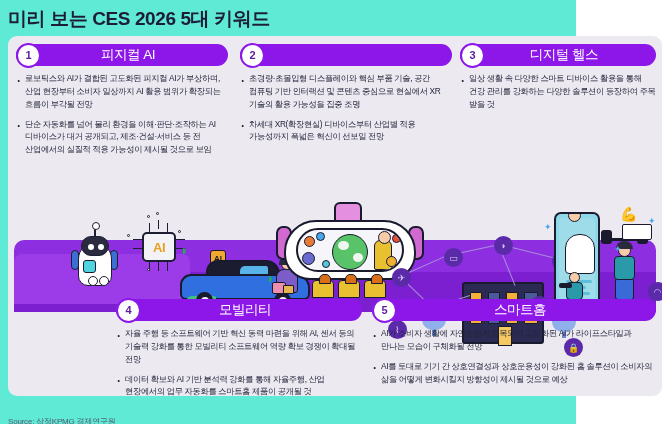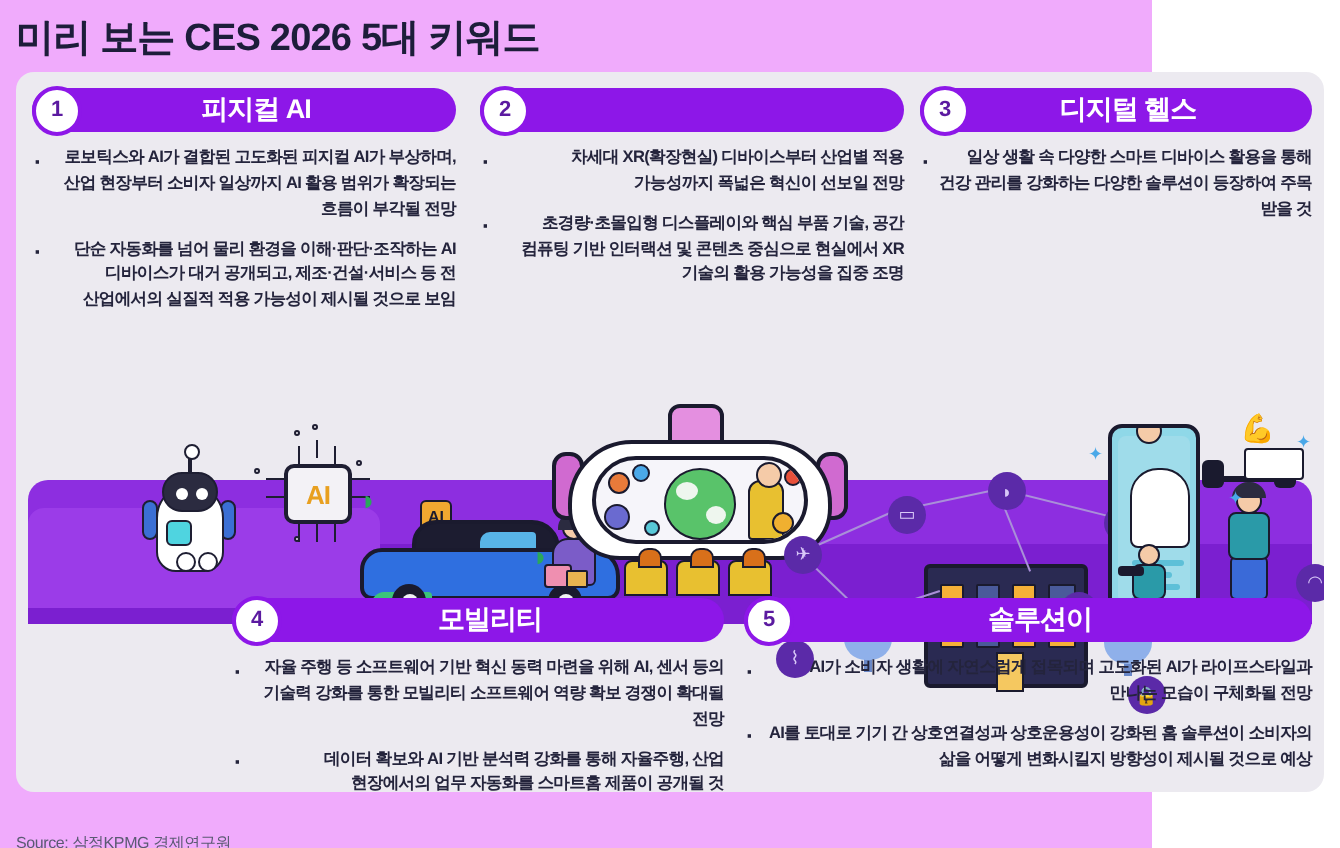--- a/index.html
+++ b/index.html
@@ -8,21 +8,21 @@
   html, body {
     width:670px; height:424px;
     background:#ffffff;
     font-family:"Liberation Sans","DejaVu Sans",sans-serif;
     overflow:hidden;
   }
 
   #page {
     position:relative;
     width:576px; height:424px;
-    background:#f0abfc;
+    background:#5eead4;
   }
 
   
   .title {
     position:absolute;
     left:8px; top:6px;
     font-size:19px;
     font-weight:bold;
     color:#1d1d3a;
     letter-spacing:-0.4px;
@@ -342,21 +342,21 @@
     position:relative;
     height:22px;
     background:#8d17e8;
     border-radius:11px;
     display:flex;
     align-items:center;
     justify-content:center;
   }
   .pill-label {
     font-size:13.5px;
-    font-weight:bold;
+    font-weight:normal;
     color:#ffffff;
     letter-spacing:-0.5px;
     padding-left:12px;
     white-space:nowrap;
   }
   .badge {
     position:absolute;
     left:0px; top:-1.5px;
     width:25px; height:25px;
     background:#ffffff;
@@ -365,25 +365,24 @@
     display:flex; align-items:center; justify-content:center;
     font-size:11px; font-weight:bold; color:#5b1aa0;
   }
   ul.bullets { list-style:none; margin:6px 0 0 0; padding:0; }
   ul.bullets li {
     position:relative;
     padding-left:9px;
     margin-bottom:7px;
     font-size:8.3px;
     line-height:1.55;
-    font-weight:bold;
+    font-weight:normal;
     color:#24243c;
     letter-spacing:-0.35px;
     word-break:keep-all;
-    text-align:right;
   }
   ul.bullets li::before {
     content:'·';
     position:absolute; left:1px; top:-0.5px;
     font-size:12px; color:#24243c; font-weight:bold;
   }
 
   
   #col1 { left:8px;   top:8px;  width:212px; }
   #col2 { left:232px; top:8px;  width:212px; }
@@ -569,22 +568,22 @@
         <li>로보틱스와 AI가 결합된 고도화된 피지컬 AI가 부상하며, 산업 현장부터 소비자 일상까지 AI 활용 범위가 확장되는 흐름이 부각될 전망</li>
         <li>단순 자동화를 넘어 물리 환경을 이해·판단·조작하는 AI 디바이스가 대거 공개되고, 제조·건설·서비스 등 전 산업에서의 실질적 적용 가능성이 제시될 것으로 보임</li>
       </ul>
     </div>
 
     <div class="col" id="col2">
       <div class="pill">
         <div class="badge">2</div>
       </div>
       <ul class="bullets">
+        <li>초경량·초몰입형 디스플레이와 핵심 부품 기술, 공간 컴퓨팅 기반 인터랙션 및 콘텐츠 중심으로 현실에서 XR 기술의 활용 가능성을 집중 조명</li>
         <li>차세대 XR(확장현실) 디바이스부터 산업별 적용 가능성까지 폭넓은 혁신이 선보일 전망</li>
-        <li>초경량·초몰입형 디스플레이와 핵심 부품 기술, 공간 컴퓨팅 기반 인터랙션 및 콘텐츠 중심으로 현실에서 XR 기술의 활용 가능성을 집중 조명</li>
       </ul>
     </div>
 
     <div class="col" id="col3">
       <div class="pill">
         <div class="badge">3</div>
         <div class="pill-label">디지털 헬스</div>
       </div>
       <ul class="bullets">
         <li>일상 생활 속 다양한 스마트 디바이스 활용을 통해 건강 관리를 강화하는 다양한 솔루션이 등장하여 주목 받을 것</li>
@@ -598,21 +597,21 @@
       </div>
       <ul class="bullets">
         <li>자율 주행 등 소프트웨어 기반 혁신 동력 마련을 위해 AI, 센서 등의 기술력 강화를 통한 모빌리티 소프트웨어 역량 확보 경쟁이 확대될 전망</li>
         <li>데이터 확보와 AI 기반 분석력 강화를 통해 자율주행, 산업 현장에서의 업무 자동화를 스마트홈 제품이 공개될 것</li>
       </ul>
     </div>
 
     <div class="col" id="col5">
       <div class="pill">
         <div class="badge">5</div>
-        <div class="pill-label">솔루션이</div>
+        <div class="pill-label">스마트홈</div>
       </div>
       <ul class="bullets">
         <li>AI가 소비자 생활에 자연스럽게 접목되며 고도화된 AI가 라이프스타일과 만나는 모습이 구체화될 전망</li>
         <li>AI를 토대로 기기 간 상호연결성과 상호운용성이 강화된 홈 솔루션이 소비자의 삶을 어떻게 변화시킬지 방향성이 제시될 것으로 예상</li>
       </ul>
     </div>
 
   </div>
 
   <div class="source">Source: 삼정KPMG 경제연구원</div>

